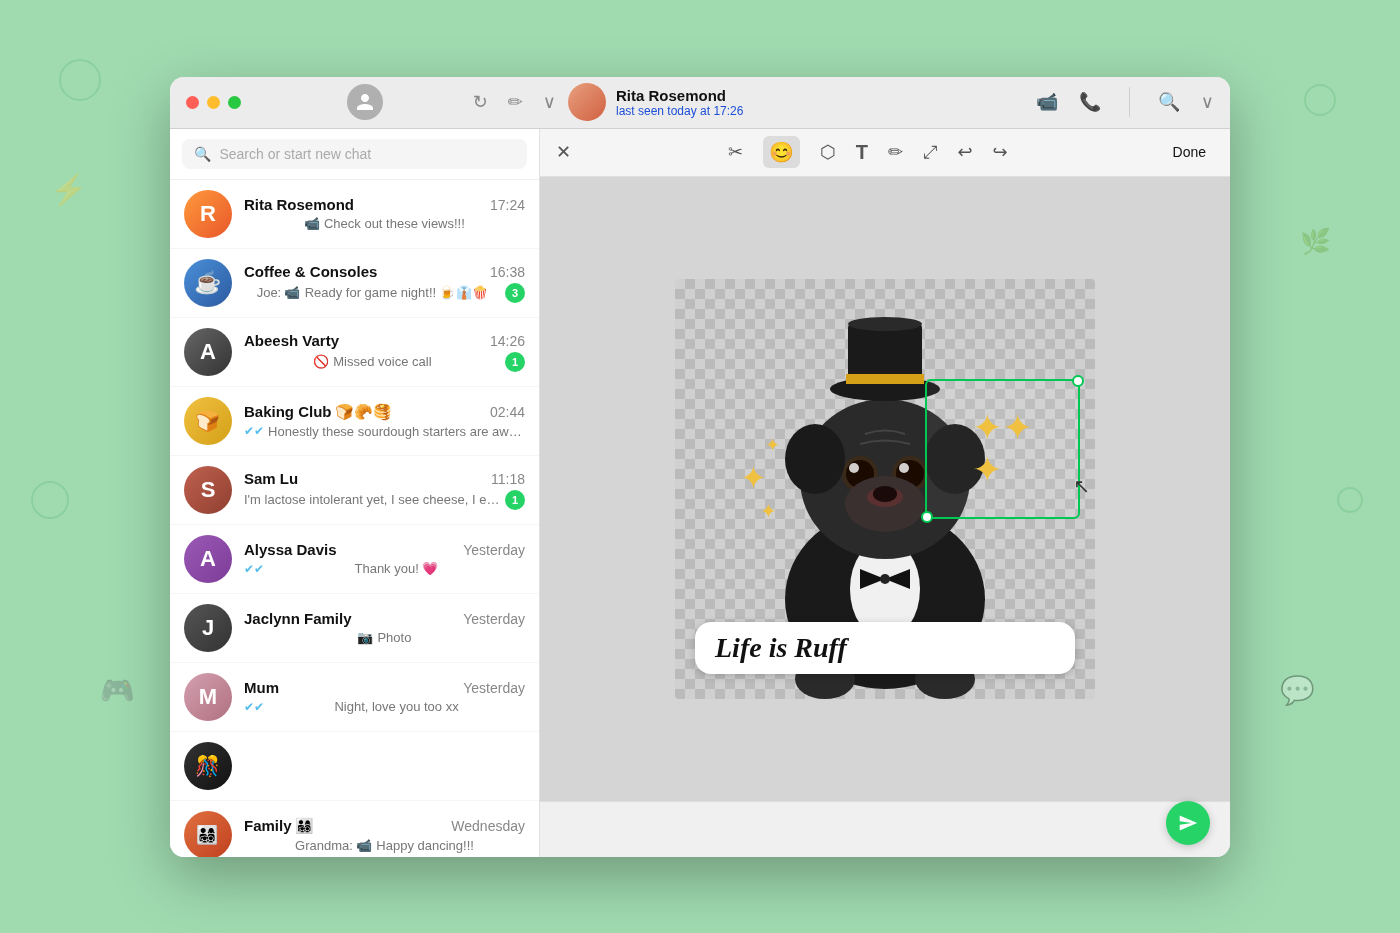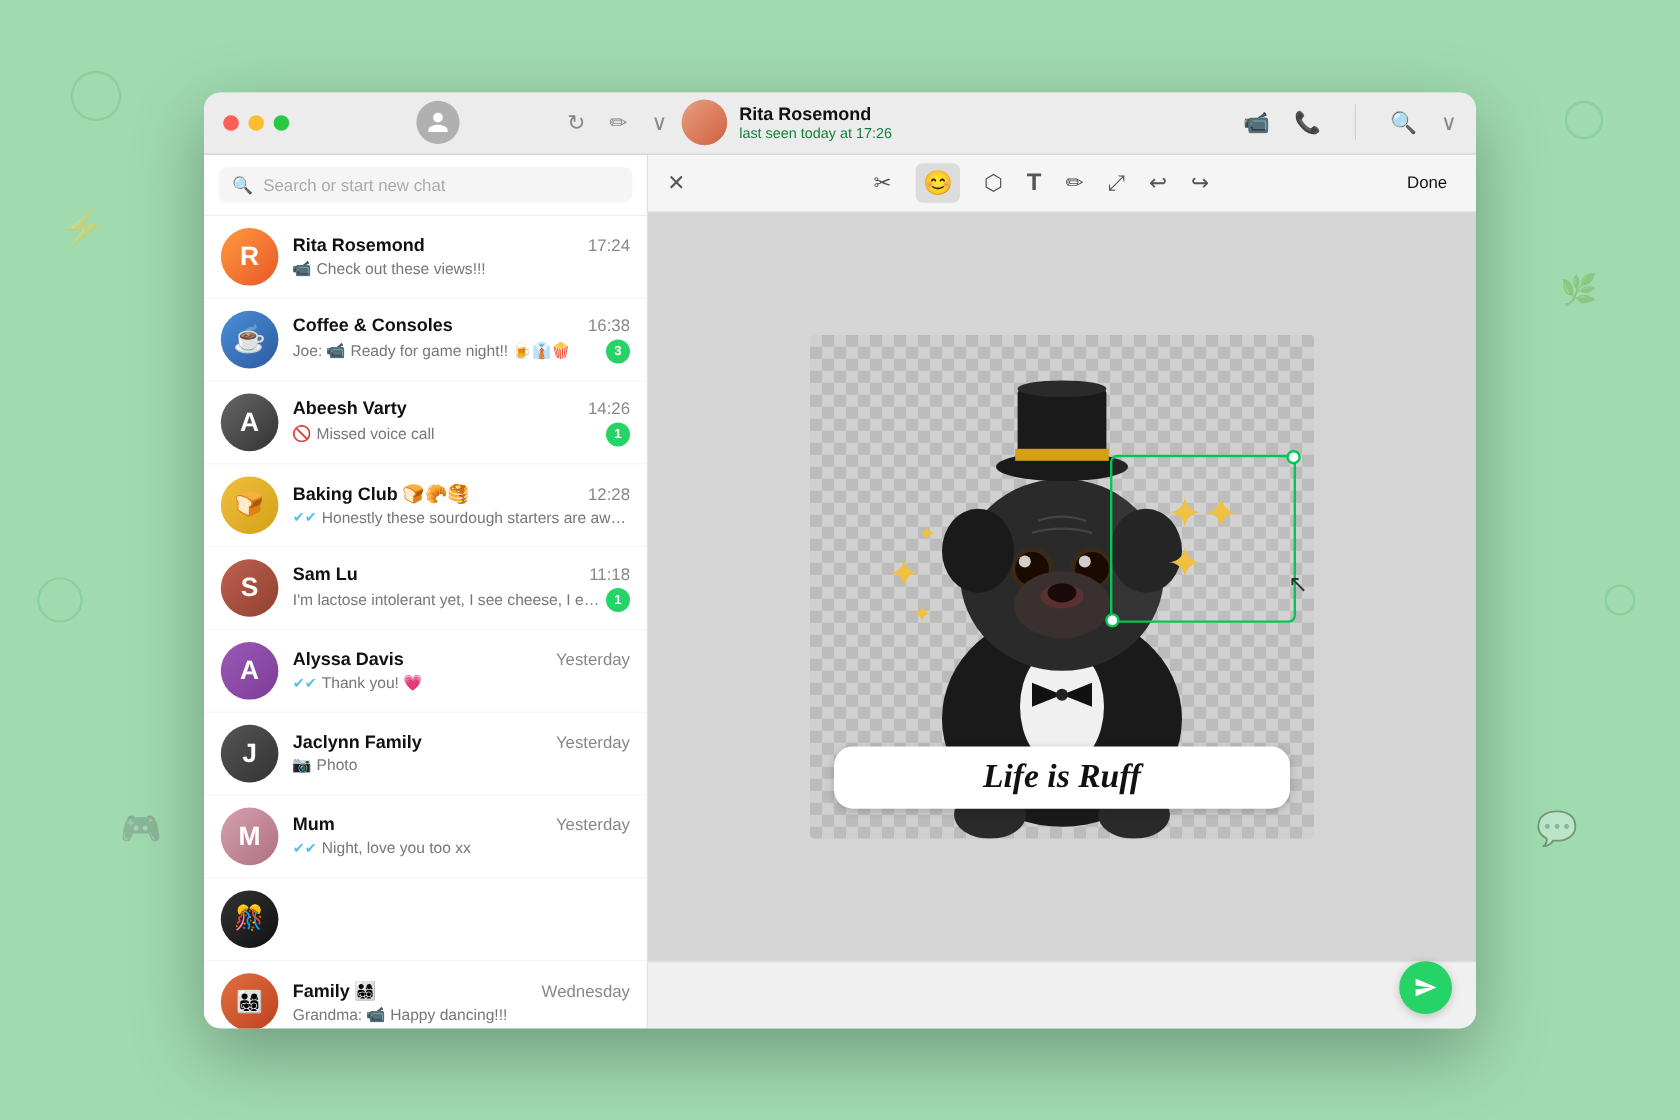--- a/index.html
+++ b/index.html
@@ -118,21 +118,21 @@
     .contact-info { flex: 1; }
 
     .contact-name {
       font-size: 15px;
       font-weight: 600;
       color: #111;
     }
 
     .contact-status {
       font-size: 12px;
-      color: #15803d;
+      color: #1d4ed8;
     }
 
     .chat-header-actions {
       display: flex;
       align-items: center;
       gap: 20px;
       margin-left: auto;
     }
 
     
@@ -227,20 +227,21 @@
       font-size: 14px;
       color: #888;
       flex-shrink: 0;
       margin-left: 8px;
     }
 
     .chat-preview {
       display: flex;
       align-items: center;
       gap: 4px;
+      text-align: center;
     }
 
     .chat-preview-text {
       font-size: 13px;
       color: #777;
       white-space: nowrap;
       overflow: hidden;
       text-overflow: ellipsis;
       flex: 1;
     }
@@ -494,21 +495,21 @@
               <span class="unread-badge">1</span>
             </div>
           </div>
         </div>
 
         <div class="chat-item">
           <div class="chat-avatar av-baking" style="font-size:20px;">🍞</div>
           <div class="chat-details">
             <div class="chat-top">
               <span class="chat-name">Baking Club 🍞🥐🥞</span>
-              <span class="chat-time">12:28</span>
+              <span class="chat-time">02:44</span>
             </div>
             <div class="chat-preview">
               <span class="double-check">✔✔</span>
               <span class="chat-preview-text">Honestly these sourdough starters are awful...</span>
             </div>
           </div>
         </div>
 
         <div class="chat-item">
           <div class="chat-avatar av-sam">S</div>
@@ -661,21 +662,21 @@
               <div style="position:absolute; top:-6px; right:-6px; width:12px; height:12px; border-radius:50%; border:2px solid #00c853; background:#fff;"></div>
               <div style="position:absolute; bottom:-6px; left:-6px; width:12px; height:12px; border-radius:50%; border:2px solid #00c853; background:#fff;"></div>
 
               <div style="display:flex; align-items:center; justify-content:center; height:100%; font-size:36px; color:#f0c040;">
                 ✦✦<br>✦
               </div>
             </div>
 
             <div style="position:absolute; top:195px; right:5px; font-size:20px; z-index:30; color:#333;">↖</div>
 
-            <div style="position:absolute; bottom:25px; left:20px; right:20px; background:#fff; border-radius:16px; padding:10px 20px; text-align:center; font-family:Georgia,serif; font-style:italic; font-weight:bold; font-size:28px; color:#111; box-shadow:0 2px 8px rgba(0,0,0,0.2); z-index:15;">Life is Ruff</div>
+            <div style="position:absolute; bottom:25px; left:20px; right:20px; background:#fff; border-radius:16px; padding:10px 20px; text-align:left; font-family:Georgia,serif; font-style:italic; font-weight:bold; font-size:28px; color:#111; box-shadow:0 2px 8px rgba(0,0,0,0.2); z-index:15;">Life is Ruff</div>
           </div>
         </div>
 
         <div class="chat-input-bar">
           <div class="send-btn">
             <svg width="20" height="20" viewBox="0 0 24 24" fill="white">
               <path d="M2.01 21L23 12 2.01 3 2 10l15 2-15 2z"></path>
             </svg>
           </div>
         </div>

